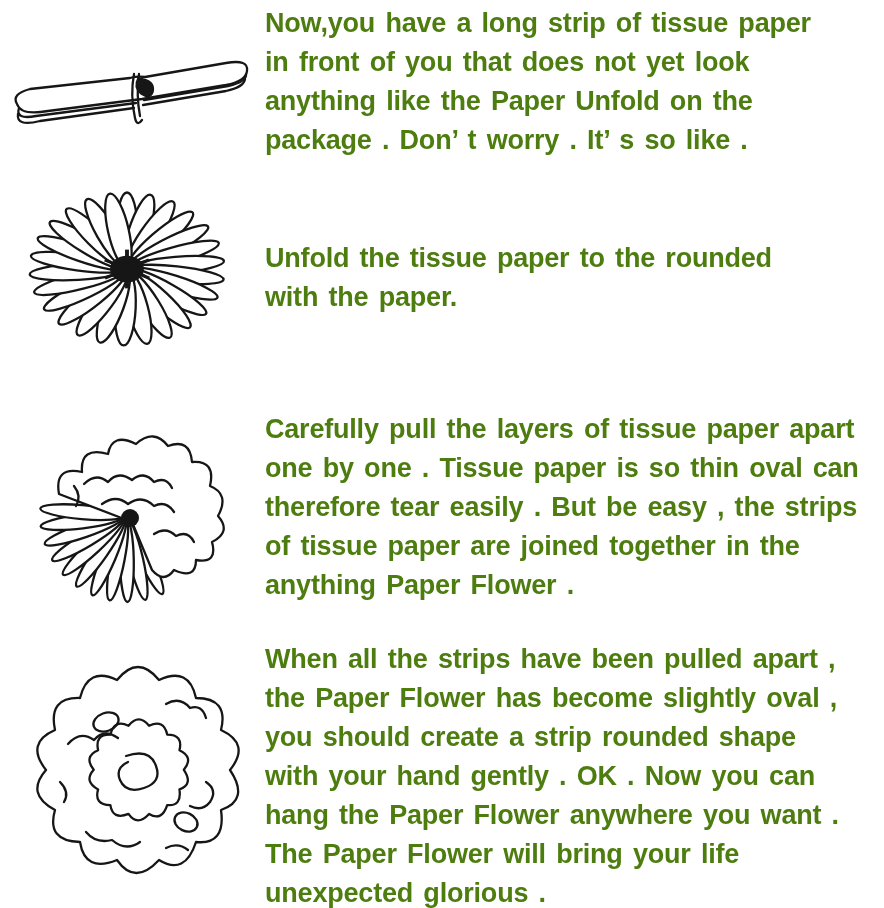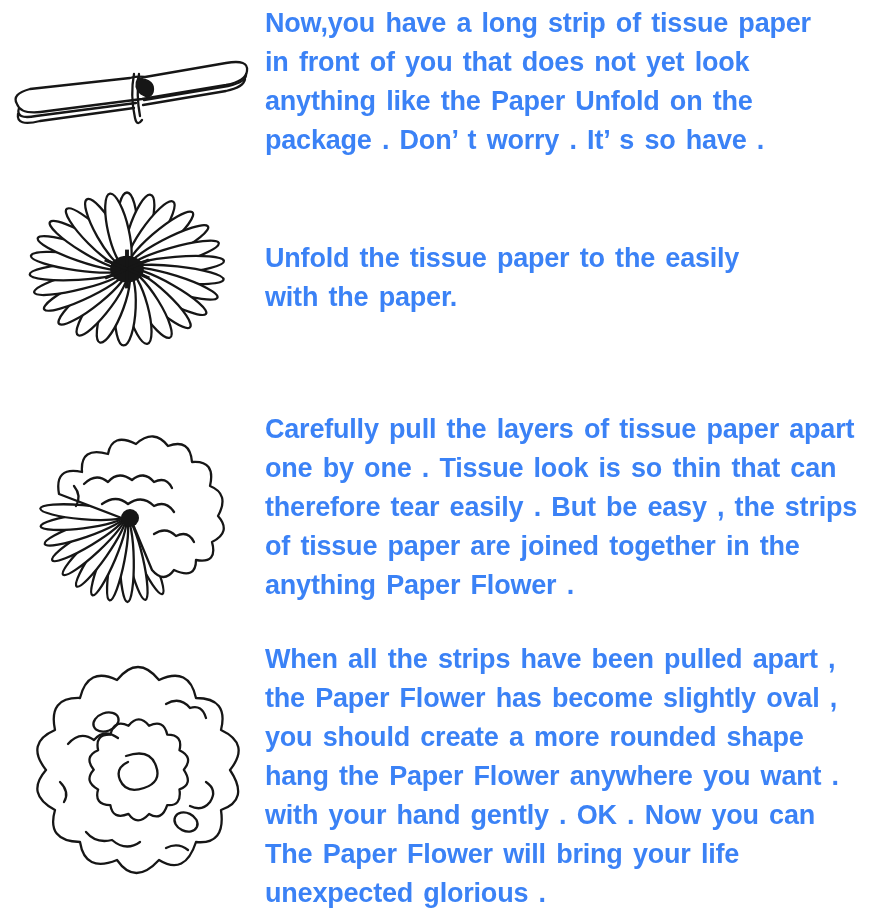--- a/index.html
+++ b/index.html
@@ -4,21 +4,21 @@
 <style>
   html,body{margin:0;padding:0;}
   body{
     width:884px;height:908px;position:relative;overflow:hidden;
     background:#ffffff;
     font-family:"Liberation Sans","DejaVu Sans",sans-serif;
   }
   .canvas{position:absolute;inset:0;}
   .para{
     position:absolute;
-    color:#3b82f6;
+    color:#4d7c0f;
     font-weight:bold;
     font-size:27px;
     line-height:39px;
     letter-spacing:-0.2px;
     word-spacing:3px;
     white-space:nowrap;
   }
   .illus{position:absolute;margin:0;}
   .illus svg{display:block;width:100%;height:100%;}
   .sk{stroke:#161616;stroke-width:2.3;fill:none;stroke-linecap:round;stroke-linejoin:round;}
@@ -39,21 +39,21 @@
       <path class="sk" d="M 130 24 Q 126 45 131 68 Q 133 77 138 70"></path>
       <path class="sk" d="M 135 24 Q 132 45 136 66"></path>
       <path d="M 134 28 Q 152 30 149 42 Q 146 50 137 44 Q 129 37 134 28 Z" fill="#161616" stroke="#161616" stroke-width="1.5"></path>
     </svg>
   </figure>
 
   <div class="para" style="left:265px;top:4px">
     <div>Now,you have a long strip of tissue paper</div>
     <div>in front of you that does not yet look</div>
     <div>anything like the Paper Unfold on the</div>
-    <div>package . Don’ t worry . It’ s so have .</div>
+    <div>package . Don’ t worry . It’ s so like .</div>
   </div>
 
   <figure class="illus" style="left:22px;top:190px;width:210px;height:158px">
     <svg viewBox="0 0 210 158">
       <g transform="translate(105,79) scale(1.3,1.02)" stroke="#161616" fill="#ffffff" stroke-width="2.3">
         <g>
           <ellipse transform="rotate(0)" cx="0" cy="-38" rx="8" ry="37" vector-effect="non-scaling-stroke"></ellipse>
           <ellipse transform="rotate(14)" cx="0" cy="-38" rx="8" ry="37" vector-effect="non-scaling-stroke"></ellipse>
           <ellipse transform="rotate(28)" cx="0" cy="-38" rx="8" ry="37" vector-effect="non-scaling-stroke"></ellipse>
           <ellipse transform="rotate(42)" cx="0" cy="-38" rx="8" ry="37" vector-effect="non-scaling-stroke"></ellipse>
@@ -87,21 +87,21 @@
           <line x1="0" y1="0" x2="17" y2="9"></line>
           <line x1="0" y1="0" x2="0" y2="19"></line>
           <line x1="0" y1="0" x2="-17" y2="9"></line>
           <line x1="0" y1="0" x2="-17" y2="-9"></line>
         </g>
       </g>
     </svg>
   </figure>
 
   <div class="para" style="left:265px;top:239px">
-    <div>Unfold the tissue paper to the easily</div>
+    <div>Unfold the tissue paper to the rounded</div>
     <div>with the paper.</div>
   </div>
 
   <figure class="illus" style="left:14px;top:424px;width:232px;height:180px">
     <svg viewBox="0 0 232 180">
       <g transform="translate(112,92)" stroke="#161616" fill="#ffffff" stroke-width="2.3">
         <ellipse transform="rotate(155)" cx="0" cy="-44" rx="7" ry="42" vector-effect="non-scaling-stroke"></ellipse>
         <ellipse transform="rotate(167)" cx="0" cy="-44" rx="7" ry="42" vector-effect="non-scaling-stroke"></ellipse>
         <ellipse transform="rotate(179)" cx="0" cy="-44" rx="7" ry="42" vector-effect="non-scaling-stroke"></ellipse>
         <ellipse transform="rotate(191)" cx="0" cy="-44" rx="7" ry="42" vector-effect="non-scaling-stroke"></ellipse>
@@ -117,21 +117,21 @@
       <path class="sk" d="M 70 60 q 12 -12 24 -2 q 10 -12 24 -2 q 12 -10 22 2 q 12 -6 18 6"></path>
       <path class="sk" d="M 88 80 q 14 -10 26 0 q 14 -10 26 2 q 12 -6 20 6"></path>
       <path class="sk" d="M 140 110 q 12 -8 22 2 q 12 -6 18 6"></path>
       <path class="sk" d="M 60 62 q 8 10 2 20"></path>
       <circle cx="116" cy="94" r="9" fill="#161616"></circle>
     </svg>
   </figure>
 
   <div class="para" style="left:265px;top:410px">
     <div>Carefully pull the layers of tissue paper apart</div>
-    <div>one by one . Tissue look is so thin that can</div>
+    <div>one by one . Tissue paper is so thin oval can</div>
     <div>therefore tear easily . But be easy , the strips</div>
     <div>of tissue paper are joined together in the</div>
     <div>anything Paper Flower .</div>
   </div>
 
   <figure class="illus" style="left:16px;top:652px;width:248px;height:236px">
     <svg viewBox="0 0 248 236">
       <path id="pom-outline" class="skw" d="M 214 118 Q 235 92 205 78 Q 213 46 180 46 Q 173 14 143 28 Q 122 2 101 28 Q 72 14 64 46 Q 32 45 39 78 Q 9 91 30 118 Q 9 142 39 158 Q 30 189 64 190 Q 69 221 101 208 Q 119 234 143 208 Q 169 224 180 190 Q 210 193 205 158 Q 234 148 214 118 Z"></path>
       <g transform="translate(63,60) scale(0.49)">
         <path d="M 214 118 Q 235 92 205 78 Q 213 46 180 46 Q 173 14 143 28 Q 122 2 101 28 Q 72 14 64 46 Q 32 45 39 78 Q 9 91 30 118 Q 9 142 39 158 Q 30 189 64 190 Q 69 221 101 208 Q 119 234 143 208 Q 169 224 180 190 Q 210 193 205 158 Q 234 148 214 118 Z" fill="#ffffff" stroke="#161616" stroke-width="2.3" stroke-linejoin="round" vector-effect="non-scaling-stroke"></path>
@@ -144,20 +144,20 @@
       <path class="sk" d="M 110 104 q 24 -8 30 10 q 6 16 -12 22 q -18 6 -24 -8 q -5 -12 8 -18"></path>
       <ellipse cx="90" cy="70" rx="13" ry="9" transform="rotate(-20 90 70)" class="sk"></ellipse>
       <ellipse cx="170" cy="170" rx="12" ry="9" transform="rotate(25 170 170)" class="sk"></ellipse>
       <path class="sk" d="M 44 130 q 10 10 4 20"></path>
     </svg>
   </figure>
 
   <div class="para" style="left:265px;top:640px">
     <div>When all the strips have been pulled apart ,</div>
     <div>the Paper Flower has become slightly oval ,</div>
-    <div>you should create a more rounded shape</div>
+    <div>you should create a strip rounded shape</div>
+    <div>with your hand gently . OK . Now you can</div>
     <div>hang the Paper Flower anywhere you want .</div>
-    <div>with your hand gently . OK . Now you can</div>
     <div>The Paper Flower will bring your life</div>
     <div>unexpected glorious .</div>
   </div>
 
 </div>
 
 </body></html>

